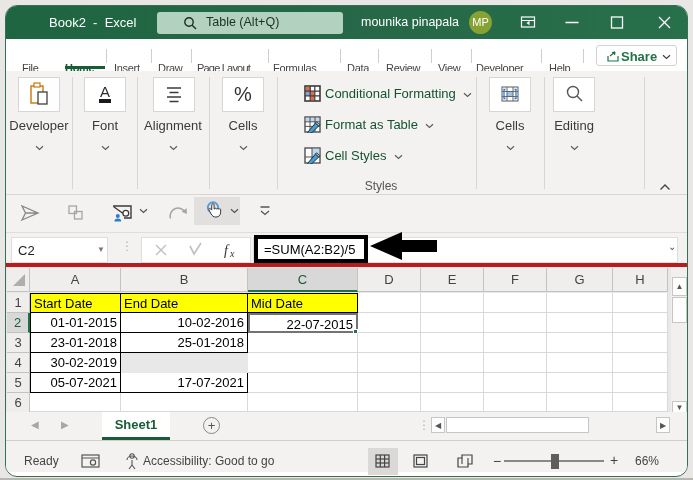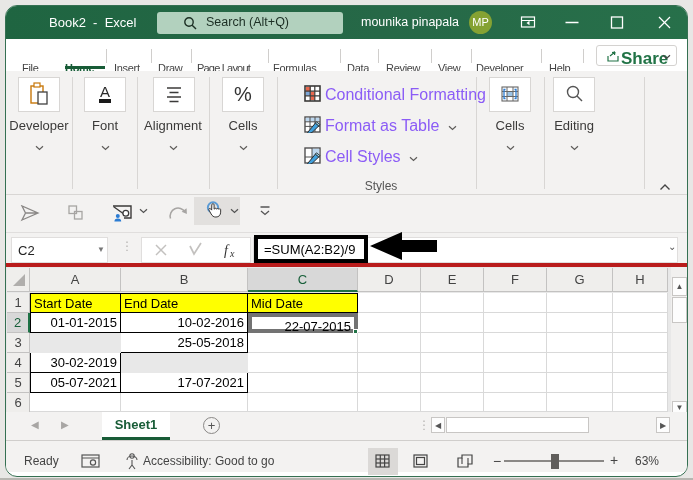--- a/index.html
+++ b/index.html
@@ -29,21 +29,21 @@
   #homeline { position:absolute; left:59px; top:27px; width:40px; height:3px; background:#185c37; }
   #share { position:absolute; left:590px; top:6px; width:81px; height:21px; border:1px solid #d4d2d0;
     border-radius:3px; background:#fff; color:#217346; font-size:13px; font-weight:bold; }
 
   
   #ribbon { left:0; top:65px; width:683px; height:124px; background:#f3f2f1; border-bottom:1px solid #d8d6d4; }
   .gbox { position:absolute; top:6px; width:42px; height:35px; background:#fff; border:1px solid #d8d6d4; }
   .glabel { position:absolute; top:47px; font-size:13px; color:#3b3a39; text-align:center; }
   .gchev { position:absolute; top:66px; text-align:center; }
   .gsep { position:absolute; top:6px; height:112px; width:1px; background:#d8d6d4; }
-  .srow { position:absolute; left:310px; font-size:16px; color:#8b5cf6; }
+  .srow { position:absolute; left:310px; font-size:13px; color:#14532d; }
 
   
   #qat { left:0; top:189px; width:683px; height:38px; background:#f3f2f1; border-bottom:1px solid #e0dedd; }
 
   
   #fbar { left:0; top:227px; width:683px; height:34px; background:#f3f2f1; border-bottom:4px solid #b91c1c; }
   #nbox { position:absolute; left:5px; top:4px; width:97px; height:26px; background:#fff; border:1px solid #e0dedd; }
   #fxbox { position:absolute; left:135px; top:4px; width:110px; height:26px; background:#fff; border:1px solid #e0dedd; }
   #ffield { position:absolute; left:247px; top:4px; width:425px; height:26px; background:#fff; border:1px solid #e0dedd; }
   #blackbox { position:absolute; left:248px; top:2px; width:114px; height:28px; border:4px solid #000; background:#fff;
@@ -66,21 +66,21 @@
   #status { left:0; top:435px; width:683px; height:31px; background:#f3f2f1; font-size:12px; color:#444; }
 </style>
 </head>
 <body>
 <div style="position:absolute;left:0;top:478px;width:693px;height:2px;background:#b7b6b1"></div>
 <div id="win">
 
   <div id="title" class="abs">
     <span class="doc">Book2&nbsp; -&nbsp; Excel</span>
     <div id="search">
-        <span>Search (Alt+Q)</span>
+        <span>Table (Alt+Q)</span>
       <svg width="14" height="14" style="position:absolute;left:26px;top:4px" viewBox="0 0 14 14">
         <circle cx="6" cy="6" r="4.2" fill="none" stroke="#1c2f24" stroke-width="1.4"></circle>
         <line x1="9.2" y1="9.2" x2="13" y2="13" stroke="#1c2f24" stroke-width="1.4"></line>
       </svg>
     </div>
     <span id="uname">mounika pinapala</span>
     <div id="avatar">MP</div>
     <svg class="caption" style="left:500px" width="44" height="33" viewBox="0 0 44 33">
       <rect x="15.5" y="11" width="13" height="10" fill="none" stroke="#fff" stroke-width="1.2"></rect>
       <line x1="15.5" y1="14.5" x2="28.5" y2="14.5" stroke="#fff" stroke-width="1.2"></line>
@@ -119,21 +119,21 @@
     <div class="tsep" style="left:465px"></div>
     <span class="tab" style="left:470px">Developer</span>
     <div class="tsep" style="left:535px"></div>
     <span class="tab" style="left:543px">Help</span>
     <div class="tsep" style="left:577px"></div>
     <div id="share">
       <svg width="15" height="14" style="position:absolute;left:9px;top:3px" viewBox="0 0 15 14">
         <path d="M2 7 v5 h10 v-5" fill="none" stroke="#217346" stroke-width="1.2"></path>
         <path d="M4 7 l5-4 m0 0 l-0.5 3 m0.5-3 l-3 0.5" fill="none" stroke="#217346" stroke-width="1.2"></path>
       </svg>
-      <span style="position:absolute;left:24px;top:3px;font-size:17px">Share</span>
+      <span style="position:absolute;left:24px;top:3px;font-size:13px">Share</span>
       <svg style="position:absolute;left:65px;top:8px" width="9" height="6" viewBox="0 0 9 6">
           <path d="M1 1.2 L4.5 4.5 L8 1.2" fill="none" stroke="#444" stroke-width="1.2"></path>
         </svg>
     </div>
   </div>
 
   <div id="ribbon" class="abs">
 
     <div class="gbox" style="left:12px">
       <svg width="40" height="33" viewBox="0 0 40 33">
@@ -304,21 +304,21 @@
     <div id="fxbox">
       <svg width="110" height="24" viewBox="0 0 110 24">
         <line x1="14" y1="7" x2="24" y2="17" stroke="#c3c1bf" stroke-width="1.5"></line>
         <line x1="24" y1="7" x2="14" y2="17" stroke="#c3c1bf" stroke-width="1.5"></line>
         <path d="M48 8 l4 8 l7 -11" fill="none" stroke="#c3c1bf" stroke-width="1.7"></path>
         <text x="82" y="17" font-size="14" font-style="italic" fill="#333" font-family="Liberation Serif">f</text>
         <text x="88" y="19" font-size="10" font-style="italic" fill="#333" font-family="Liberation Serif">x</text>
       </svg>
     </div>
     <div id="ffield"></div>
-    <div id="blackbox">=SUM(A2:B2)/9</div>
+    <div id="blackbox">=SUM(A2:B2)/5</div>
     <svg class="abs" style="left:364px;top:-1px" width="68" height="28" viewBox="0 0 68 28">
       <polygon points="0,14 32,0 32,8 67,8 67,20 32,20 32,28" fill="#000"></polygon>
     </svg>
     <span class="abs" style="left:662px;top:8px;font-size:10px;color:#555">⌄</span>
   </div>
 
   <div id="grid" class="abs">
     <div class="abs" style="left:1px;top:1px;width:23px;height:24px;background:#efeeec;border-right:1px solid #c3c2c1;border-bottom:1px solid #c3c2c1">
       <svg width="22" height="23">
           <polygon points="6,18 18,18 18,6" fill="#b0aeac"></polygon>
@@ -345,29 +345,30 @@
     <div class="cell yel" style="left:242px;top:26px;width:110px;border:1px solid #000;border-left:none">Mid Date</div>
     <div class="cell yel" style="left:115px;top:26px;width:127px;border:1px solid #000;border-left:none">End Date</div>
     <div class="cell" style="left:352px;top:26px;width:63px"></div>
     <div class="cell" style="left:415px;top:26px;width:63px"></div>
     <div class="cell" style="left:478px;top:26px;width:63px"></div>
     <div class="cell" style="left:541px;top:26px;width:66px"></div>
     <div class="cell" style="left:607px;top:26px;width:55px"></div>
 
     <div class="cell num" style="left:24px;top:46px;width:91px;border:1px solid #000;border-top:none">01-01-2015</div>
     <div class="cell num" style="left:115px;top:46px;width:127px;border:1px solid #000;border-top:none;border-left:none">10-02-2016</div>
-    <div class="cell num" style="left:242px;top:46px;width:110px;border:4px solid #737373">22-07-2015</div>
+    <div class="cell num" style="left:242px;top:46px;width:110px;border:2px solid #737373">22-07-2015</div>
     <div class="abs" style="left:347px;top:62px;width:5px;height:5px;background:#217346;border:1px solid #fff"></div>
     <div class="cell" style="left:352px;top:46px;width:63px"></div>
     <div class="cell" style="left:415px;top:46px;width:63px"></div>
     <div class="cell" style="left:478px;top:46px;width:63px"></div>
     <div class="cell" style="left:541px;top:46px;width:66px"></div>
     <div class="cell" style="left:607px;top:46px;width:55px"></div>
 
-    <div class="cell num" style="left:115px;top:66px;width:127px;border:1px solid #000;border-top:none;border-left:none">25-05-2018</div>
+    <div class="cell num" style="left:24px;top:66px;width:91px;border:1px solid #000;border-top:none">23-01-2018</div>
+    <div class="cell num" style="left:115px;top:66px;width:127px;border:1px solid #000;border-top:none;border-left:none">25-01-2018</div>
     <div class="cell" style="left:242px;top:66px;width:110px"></div>
     <div class="cell" style="left:352px;top:66px;width:63px"></div>
     <div class="cell" style="left:415px;top:66px;width:63px"></div>
     <div class="cell" style="left:478px;top:66px;width:63px"></div>
     <div class="cell" style="left:541px;top:66px;width:66px"></div>
     <div class="cell" style="left:607px;top:66px;width:55px"></div>
 
     <div class="cell num" style="left:24px;top:86px;width:91px;border:1px solid #000;border-top:none">30-02-2019</div>
     <div class="cell" style="left:242px;top:86px;width:110px"></div>
     <div class="cell" style="left:352px;top:86px;width:63px"></div>
@@ -440,15 +441,15 @@
     </svg>
     <svg class="abs" style="left:451px;top:13px" width="16" height="15" viewBox="0 0 16 15">
       <path d="M1 13 V4 h4 V1 h10 v9 h-4 v3 z" fill="none" stroke="#444" stroke-width="1.2"></path>
       <line x1="5" y1="4" x2="5" y2="10" stroke="#444" stroke-width="1.1"></line>
       <line x1="11" y1="4" x2="11" y2="10" stroke="#444" stroke-width="1.1"></line>
     </svg>
     <span class="abs" style="left:487px;top:12px;font-size:14px;color:#444">−</span>
     <div class="abs" style="left:498px;top:19px;width:100px;height:2px;background:#8a8886"></div>
     <div class="abs" style="left:545px;top:13px;width:8px;height:15px;background:#605e5c"></div>
     <span class="abs" style="left:604px;top:11px;font-size:14px;color:#444">+</span>
-    <span class="abs" style="left:629px;top:13px">63%</span>
+    <span class="abs" style="left:629px;top:13px">66%</span>
   </div>
 </div>
 
 </body></html>

